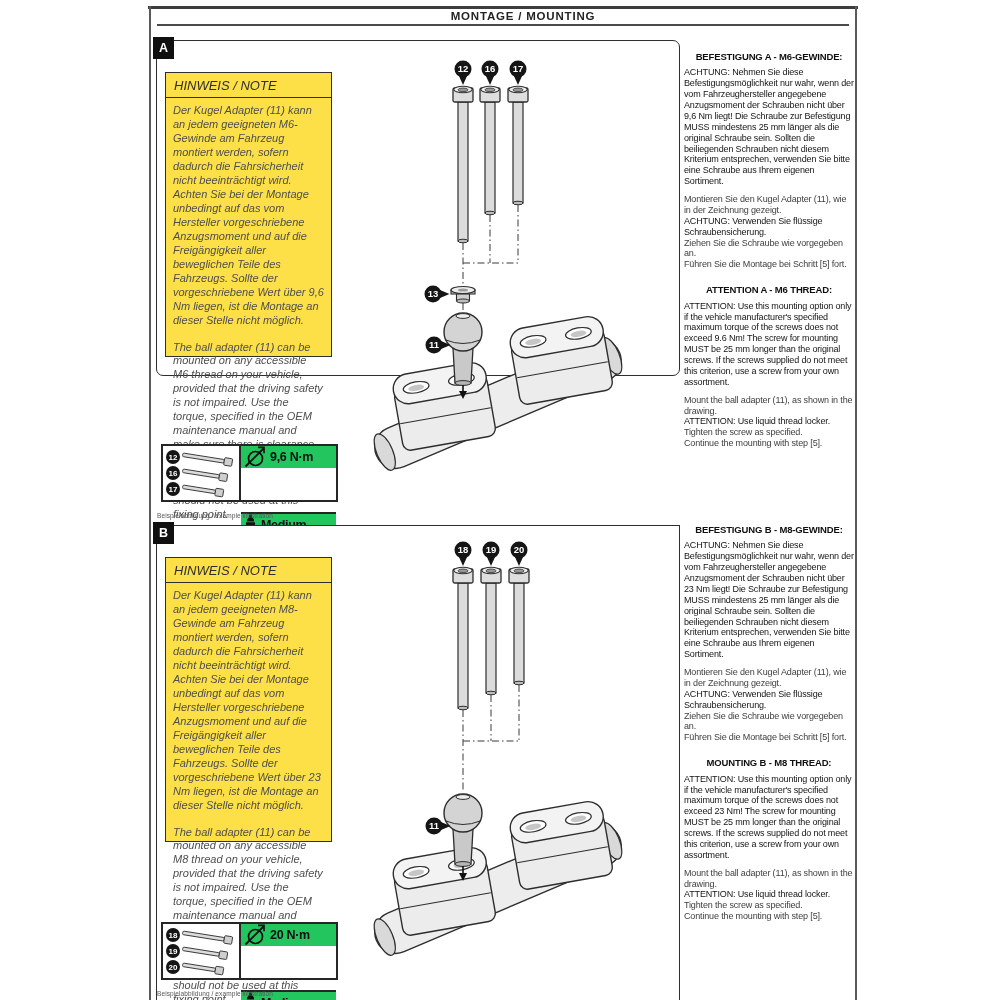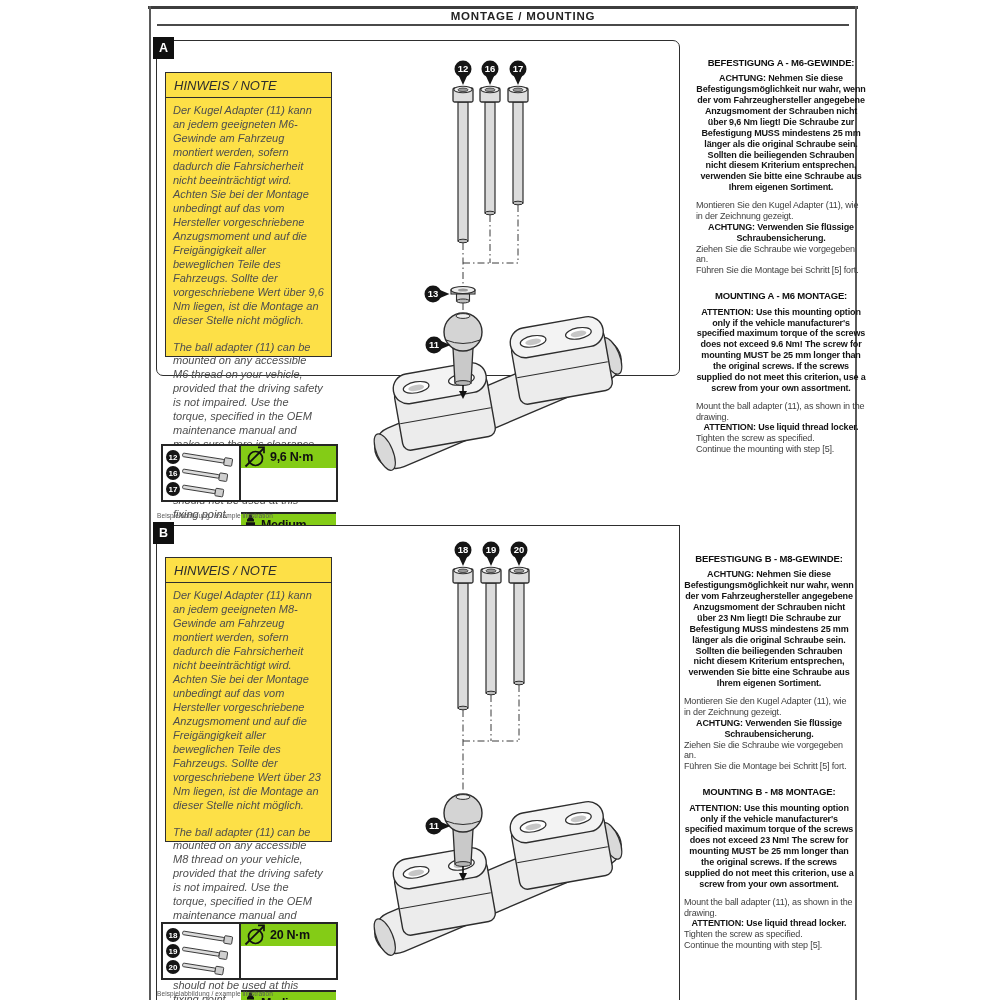--- a/index.html
+++ b/index.html
@@ -23,28 +23,28 @@
   .note-box{position:absolute;left:8px;top:31px;width:167px;height:285px;border:1.5px solid #2e2e2e;
     background:#fde047;box-sizing:border-box;}
   .note-title{font-style:italic;font-size:13px;color:#2d2d2d;padding:5px 8px 4px;border-bottom:1.5px solid #2e2e2e;}
   .note-body{padding:6px 7px 0;font-style:italic;font-size:11px;line-height:1.27;color:#4e4e4e;}
   .note-body p{margin:0 0 13px;}
 
   .col{position:absolute;left:684px;width:170px;font-size:9px;line-height:1.21;letter-spacing:-.15px;}
   .col h3{margin:0 0 5px;font-size:9.5px;text-align:center;color:#0f0f0f;font-weight:bold;}
   .col h3.en-head{margin-top:14px;}
   .col p{margin:0;color:#404040;}
-  .col p.b{font-weight:bold;color:#141414;text-align:center;}
+  .col p.b{font-weight:normal;color:#141414;}
   .col p.warn{margin-bottom:7px;}
 
   .spec{position:absolute;left:4px;width:177px;height:58px;border:2px solid #262626;background:#fff;
     box-sizing:border-box;display:flex;}
   .spec-left{width:76px;border-right:2px solid #262626;background:#fff;}
   .spec-right{flex:1;display:flex;flex-direction:column;}
-  .spec-cell{flex:1;background:#84cc16;display:flex;align-items:center;gap:4px;padding:0 3px;}
+  .spec-cell{flex:1;background:#22c55e;display:flex;align-items:center;gap:4px;padding:0 3px;}
   .spec-cell + .spec-cell{border-top:2px solid #262626;margin-top:44px;}
   .spec-label{font-weight:bold;font-size:12.5px;letter-spacing:-.3px;color:#101010;white-space:nowrap;}
 
   .ill{position:absolute;left:0;top:0;}
   .bnum{font:bold 9.5px "Liberation Sans",sans-serif;fill:#fff;}
   .snum{font:bold 8px "Liberation Sans",sans-serif;fill:#fff;}
   .ltnum{font:bold 6.5px "Liberation Sans",sans-serif;fill:#fff;}
   .dash{stroke:#3a3a3a;stroke-width:1;fill:none;stroke-dasharray:7 3 1.5 3;}
 </style>
 </head>
@@ -218,28 +218,28 @@
             <text x="6.5" y="17.5" text-anchor="middle" class="ltnum">LT</text>
           </svg>
           <span class="spec-label">Medium</span>
         </div>
       </div>
     </div>
   </div>
   <div class="badge" style="top:37px;">A</div>
   <div class="caption" style="top:512px;">Beispielabbildung / example illustration</div>
 
-  <div class="col" style="top:57px;margin-left:12px;">
+  <div class="col" style="top:51px;">
     <h3>BEFESTIGUNG A - M6-GEWINDE:</h3>
     <p class="b warn">ACHTUNG: Nehmen Sie diese Befestigungsmöglichkeit nur wahr, wenn der vom Fahrzeughersteller angegebene Anzugsmoment der Schrauben nicht über 9,6 Nm liegt! Die Schraube zur Befestigung MUSS mindestens 25 mm länger als die original Schraube sein. Sollten die beiliegenden Schrauben nicht diesem Kriterium entsprechen, verwenden Sie bitte eine Schraube aus Ihrem eigenen Sortiment.</p>
     <p>Montieren Sie den Kugel Adapter (11), wie in der Zeichnung gezeigt.</p>
     <p class="b">ACHTUNG: Verwenden Sie flüssige Schraubensicherung.</p>
     <p>Ziehen Sie die Schraube wie vorgegeben an.</p>
     <p>Führen Sie die Montage bei Schritt [5] fort.</p>
-    <h3 class="en-head">MOUNTING A - M6 MONTAGE:</h3>
+    <h3 class="en-head">ATTENTION A - M6 THREAD:</h3>
     <p class="b warn">ATTENTION: Use this mounting option only if the vehicle manufacturer's specified maximum torque of the screws does not exceed 9.6 Nm! The screw for mounting MUST be 25 mm longer than the original screws. If the screws supplied do not meet this criterion, use a screw from your own assortment.</p>
     <p>Mount the ball adapter (11), as shown in the drawing.</p>
     <p class="b">ATTENTION: Use liquid thread locker.</p>
     <p>Tighten the screw as specified.</p>
     <p>Continue the mounting with step [5].</p>
   </div>
 
   <div class="panel" style="top:525px;height:598px;">
 
     <svg class="ill" width="520" height="459" viewBox="0 0 520 459">
@@ -354,27 +354,27 @@
             <text x="6.5" y="17.5" text-anchor="middle" class="ltnum">LT</text>
           </svg>
           <span class="spec-label">Medium</span>
         </div>
       </div>
     </div>
   </div>
   <div class="badge" style="top:522px;">B</div>
   <div class="caption" style="top:990px;">Beispielabbildung / example illustration</div>
 
-  <div class="col" style="top:553px;">
+  <div class="col" style="top:524px;">
     <h3>BEFESTIGUNG B - M8-GEWINDE:</h3>
     <p class="b warn">ACHTUNG: Nehmen Sie diese Befestigungsmöglichkeit nur wahr, wenn der vom Fahrzeughersteller angegebene Anzugsmoment der Schrauben nicht über 23 Nm liegt! Die Schraube zur Befestigung MUSS mindestens 25 mm länger als die original Schraube sein. Sollten die beiliegenden Schrauben nicht diesem Kriterium entsprechen, verwenden Sie bitte eine Schraube aus Ihrem eigenen Sortiment.</p>
     <p>Montieren Sie den Kugel Adapter (11), wie in der Zeichnung gezeigt.</p>
     <p class="b">ACHTUNG: Verwenden Sie flüssige Schraubensicherung.</p>
     <p>Ziehen Sie die Schraube wie vorgegeben an.</p>
     <p>Führen Sie die Montage bei Schritt [5] fort.</p>
-    <h3 class="en-head">MOUNTING B - M8 MONTAGE:</h3>
+    <h3 class="en-head">MOUNTING B - M8 THREAD:</h3>
     <p class="b warn">ATTENTION: Use this mounting option only if the vehicle manufacturer's specified maximum torque of the screws does not exceed 23 Nm! The screw for mounting MUST be 25 mm longer than the original screws. If the screws supplied do not meet this criterion, use a screw from your own assortment.</p>
     <p>Mount the ball adapter (11), as shown in the drawing.</p>
     <p class="b">ATTENTION: Use liquid thread locker.</p>
     <p>Tighten the screw as specified.</p>
     <p>Continue the mounting with step [5].</p>
   </div>
 </div>
 
 </body></html>

